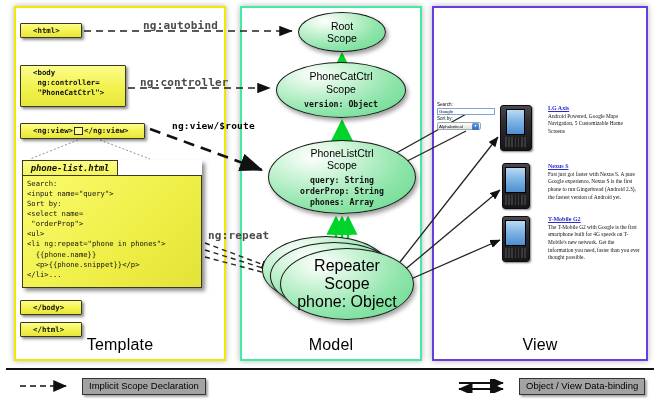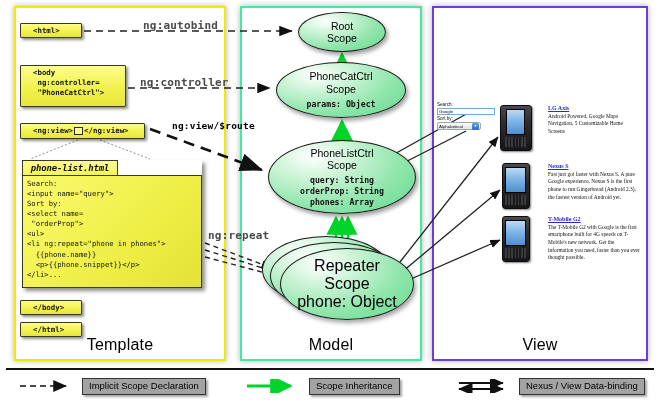--- a/index.html
+++ b/index.html
@@ -208,21 +208,21 @@
   <div class="conn-label" style="left:208px;top:229px;">ng:repeat</div>
 
   <div class="scope" id="scope-root">
     <div class="nm" style="white-space:pre-line">Root
 Scope</div>
   </div>
 
   <div class="scope" id="scope-catctrl">
     <div class="nm" style="white-space:pre-line">PhoneCatCtrl
 Scope</div>
-    <div class="props">params: Object</div>
+    <div class="props">version: Object</div>
   </div>
 
   <div class="scope" id="scope-listctrl">
     <div class="nm" style="white-space:pre-line">PhoneListCtrl
 Scope</div>
     <div class="props">query: String
 orderProp: String
 phones: Array</div>
   </div>
 
@@ -287,42 +287,31 @@
         <defs>
             <marker id="lgA" markerWidth="8" markerHeight="7" refX="7.5" refY="3.5" orient="auto">
           <polygon points="0,0 8,3.5 0,7" fill="#111"></polygon>
             </marker>
           </defs>
         <path d="M2,7 L48,7" stroke="#111" stroke-width="1.7" stroke-dasharray="6,4" marker-end="url(#lgA)"></path>
       </svg>
       <div class="leg-box">Implicit Scope Declaration</div>
     </div>
 
-    <div class="leg-item" id="leg-2">
-      <svg class="leg-art" viewBox="0 0 58 14">
-        <defs>
-            <marker id="lgB" markerWidth="7" markerHeight="7" refX="6.5" refY="3.5" orient="auto">
-          <polygon points="0,0 7,3.5 0,7" fill="#00d42a"></polygon>
-            </marker>
-          </defs>
-        <path d="M2,7 L46,7" stroke="#00d42a" stroke-width="3.2" marker-end="url(#lgB)"></path>
-      </svg>
-      <div class="leg-box">Scope Inheritance</div>
-    </div>
 
     <div class="leg-item" id="leg-3">
       <svg class="leg-art" viewBox="0 0 58 14">
         <defs>
             <marker id="lgC" markerWidth="8" markerHeight="7" refX="7.5" refY="3.5" orient="auto">
           <polygon points="0,0 8,3.5 0,7" fill="#111"></polygon>
             </marker>
           <marker id="lgD" markerWidth="8" markerHeight="7" refX="0.5" refY="3.5" orient="auto">
           <polygon points="8,0 0,3.5 8,7" fill="#111"></polygon>
             </marker>
           </defs>
         <path d="M4,4 L48,4" stroke="#111" stroke-width="1.8" marker-end="url(#lgC)"></path>
         <path d="M4,10 L48,10" stroke="#111" stroke-width="1.8" marker-end="url(#lgC)" marker-start="url(#lgD)"></path>
       </svg>
-      <div class="leg-box">Nexus / View Data-binding</div>
+      <div class="leg-box">Object / View Data-binding</div>
     </div>
   </div>
 
 </div>
 
 </body></html>

